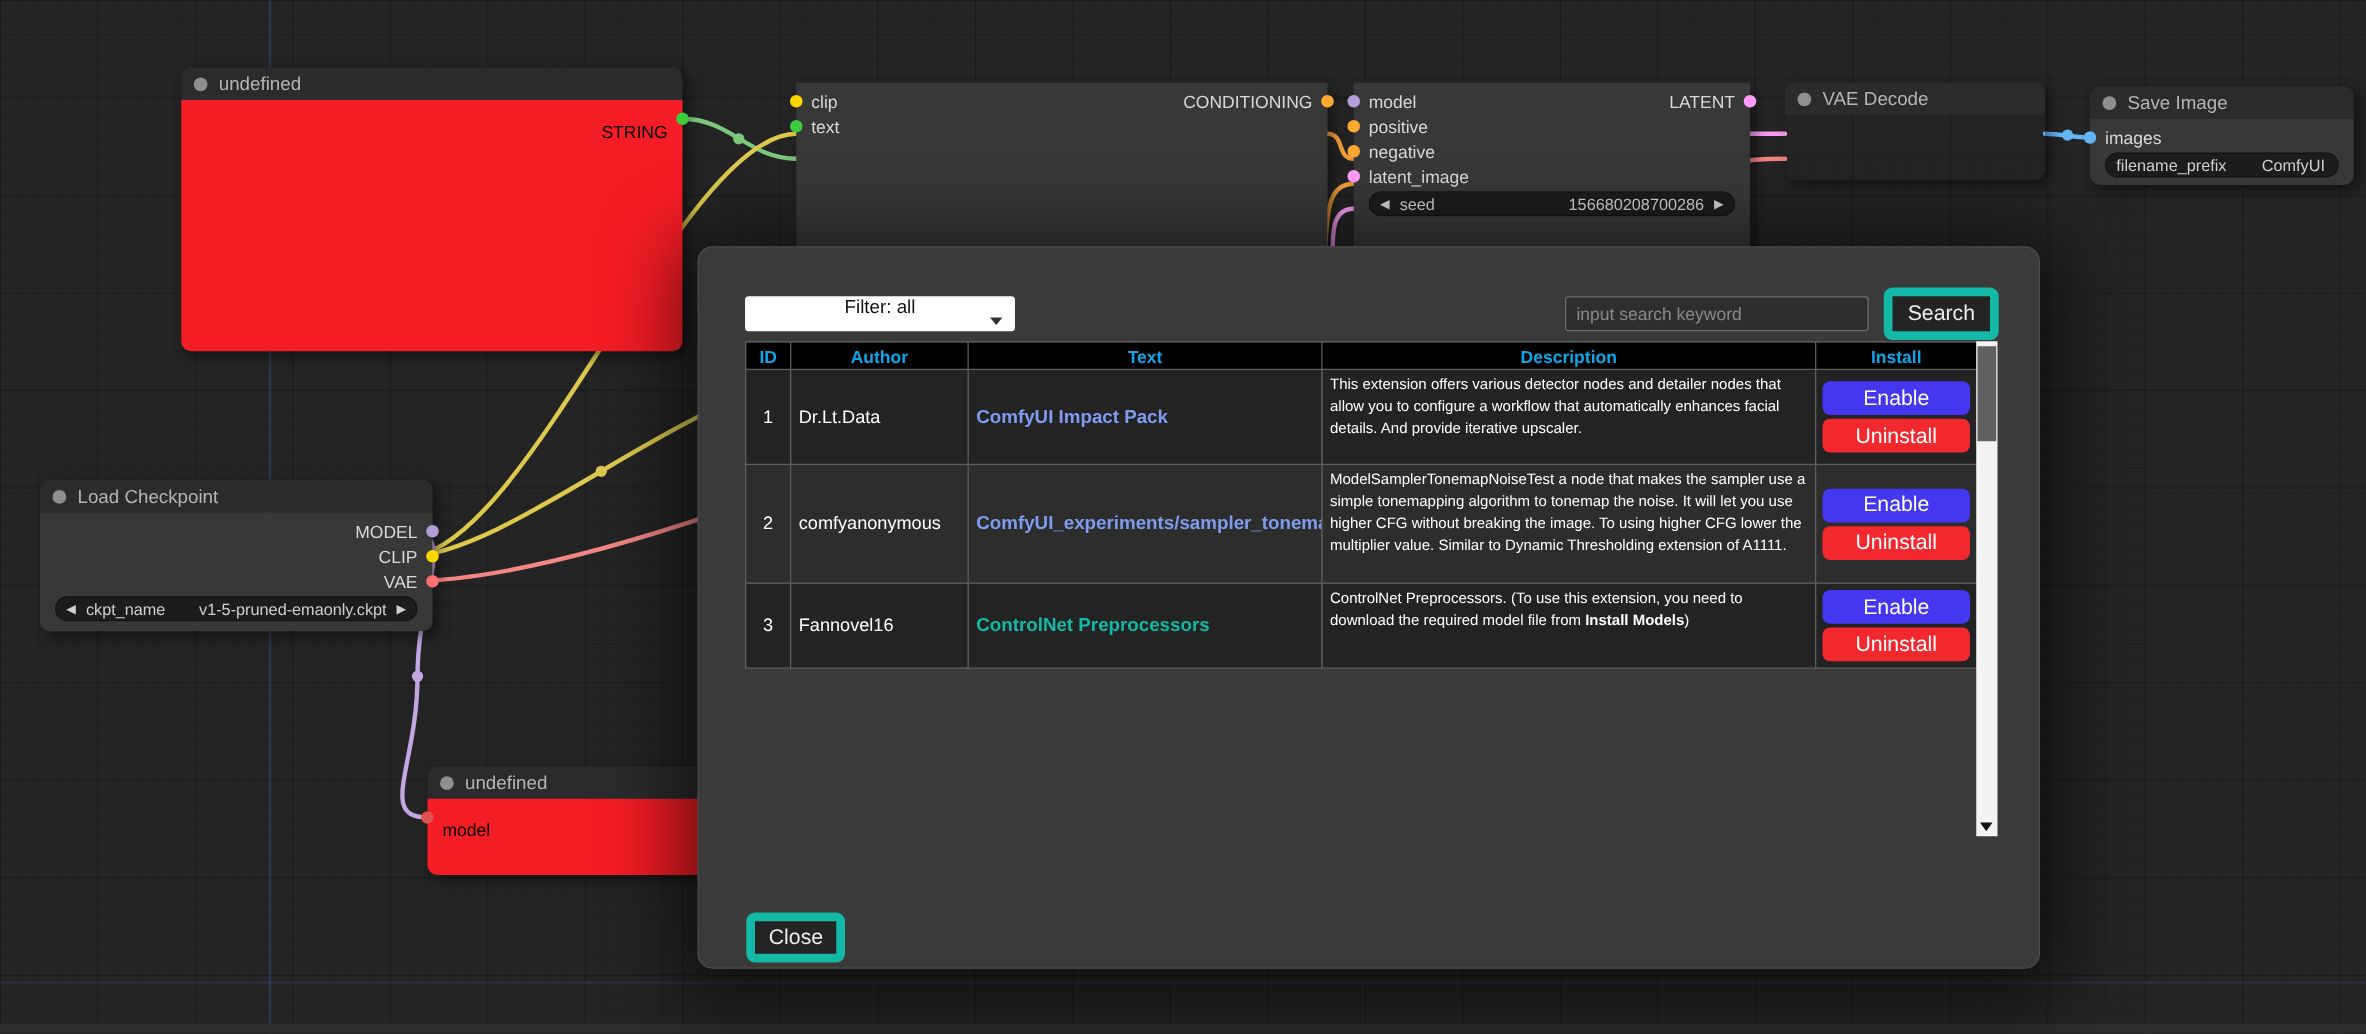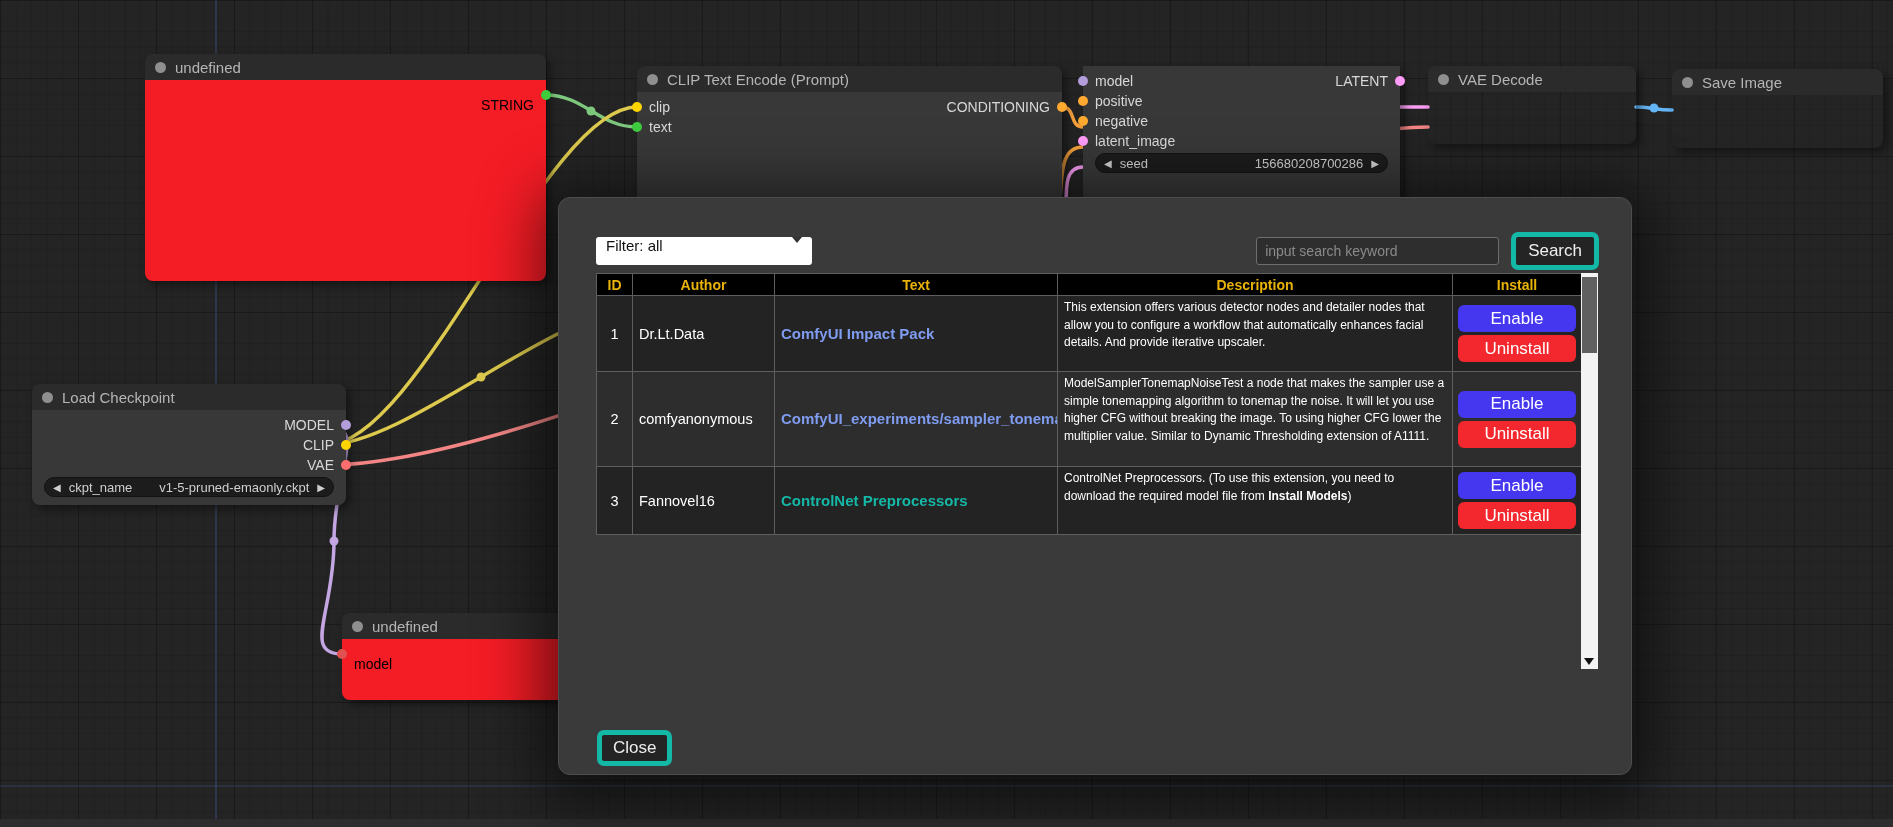--- a/index.html
+++ b/index.html
@@ -44,34 +44,34 @@
   .widget .wlabel{margin:0 8px;}
   .widget .wvalue{margin-left:auto;margin-right:8px;}
   .widget.pill .wlabel{margin:0;}
   .widget.pill .wvalue{margin-right:2px;}
 
   
   #dialog{position:absolute;left:558px;top:197px;width:1072px;height:576px;z-index:10;
           background:#3a3a3a;border:1px solid #4d4d4d;border-radius:12px;
           box-shadow:0 10px 60px 18px rgba(0,0,0,0.55);}
   .topbar{position:absolute;top:38px;left:37px;right:32px;height:30px;display:flex;align-items:center;}
-  .filter-select{width:196px;height:28px;background:#fff;border-radius:3px;display:flex;align-items:flex-start;
-                 padding:0 10px;font-size:15px;color:#111;cursor:default;}
+  .filter-select{width:196px;height:28px;background:#fff;border-radius:3px;display:flex;align-items:center;
+                 padding:0 10px;font-size:15px;color:#111;cursor:default;flex-direction:column;}
   .caret{margin-left:auto;width:0;height:0;border-left:5px solid transparent;border-right:5px solid transparent;border-top:6px solid #333;}
   .search-area{margin-left:auto;display:flex;align-items:center;gap:12px;}
   .search-input{width:225px;height:26px;background:#2e2e2e;border:1px solid #6e6e6e;border-radius:3px;
                 color:#cfcfcf;font-size:14px;padding:0 8px;outline:none;font-family:inherit;}
   .search-input::placeholder{color:#8a8a8a;}
-  .btn{background:#242424;color:#eee;border:5px solid #14b8a6;border-radius:7px;
+  .btn{background:#242424;color:#eee;border:7px solid #14b8a6;border-radius:7px;
        font-size:17px;font-family:inherit;padding:4px 12px;cursor:default;}
   .close-btn{position:absolute;left:38px;top:532px;padding:3px 11px;}
 
   .table-wrap{position:absolute;left:37px;top:75px;width:1002px;height:396px;}
   table{border-collapse:collapse;table-layout:fixed;width:985px;}
-  th{background:#000;color:#eab308;font-size:14px;font-weight:bold;height:21px;border:1px solid #5e5e5e;padding:0;}
+  th{background:#000;color:#0ea5e9;font-size:14px;font-weight:bold;height:21px;border:1px solid #5e5e5e;padding:0;}
   td{border:1px solid #5e5e5e;color:#fff;vertical-align:middle;padding:2px 6px;overflow:hidden;}
   tr.odd td{background:#232323;}
   tr.even td{background:#2d2d2d;}
   .td-id{text-align:center;font-size:14.5px;}
   .td-author{font-size:14.5px;}
   .td-name a{color:#7f9cf0;font-weight:bold;font-size:15px;text-decoration:none;white-space:nowrap;}
   .td-desc{font-size:12px;line-height:17.5px;vertical-align:top;padding-top:3px;}
   .td-install{text-align:center;padding:2px;}
   .install-btn{display:block;width:118px;height:27px;margin:3px auto;border:none;border-radius:6px;
                color:#fff;font-size:17px;font-family:inherit;cursor:default;}
@@ -115,24 +115,20 @@
             <div class="slot-col col-out">
               <div class="slot-row">
                 <span class="slot-label">STRING</span>
                 <span class="slot-dot" style="background: rgb(62, 203, 62);"></span>
               </div>
             </div>
           </div>
         </div>
       </div>
       <div class="lg-node" style="left: 637px; top: 66px; width: 425px; height: 210px;">
-        <div class="lg-header">
-          <span class="lg-title-dot"></span>
-          <span class="lg-title">CLIP Text Encode (Prompt)</span>
-        </div>
         <div class="lg-body" style="height: 184px;">
           <div class="lg-slots">
             <div class="slot-col col-in">
               <div class="slot-row">
                 <span class="slot-dot" style="background: rgb(255, 213, 0);"></span>
                 <span class="slot-label">clip</span>
               </div>
               <div class="slot-row">
                 <span class="slot-dot" style="background: rgb(62, 203, 62);"></span>
                 <span class="slot-label">text</span>
@@ -188,20 +184,37 @@
       <div class="lg-node" style="left: 1428px; top: 66px; width: 208px; height: 78px;">
         <div class="lg-header">
           <span class="lg-title-dot"></span>
           <span class="lg-title">VAE Decode</span>
         </div>
       </div>
       <div class="lg-node" style="left: 1672px; top: 69px; width: 211px; height: 79px;">
         <div class="lg-header">
           <span class="lg-title-dot"></span>
           <span class="lg-title">Save Image</span>
+        </div>
+        <div class="lg-body" style="height: 53px;">
+          <div class="lg-slots">
+            <div class="slot-col col-in">
+              <div class="slot-row">
+                <span class="slot-dot" style="background: rgb(100, 181, 246);"></span>
+                <span class="slot-label">images</span>
+              </div>
+            </div>
+            <div class="slot-col col-out"></div>
+          </div>
+          <div class="lg-widgets">
+            <div class="widget pill">
+              <span class="wlabel">filename_prefix</span>
+              <span class="wvalue">ComfyUI</span>
+            </div>
+          </div>
         </div>
       </div>
       <div class="lg-node" style="left: 12px; top: 384px; width: 314px; height: 121px; margin-left: 20px;">
         <div class="lg-header">
           <span class="lg-title-dot"></span>
           <span class="lg-title">Load Checkpoint</span>
         </div>
         <div class="lg-body" style="height: 95px;">
           <div class="lg-slots">
             <div class="slot-col col-in"></div>

